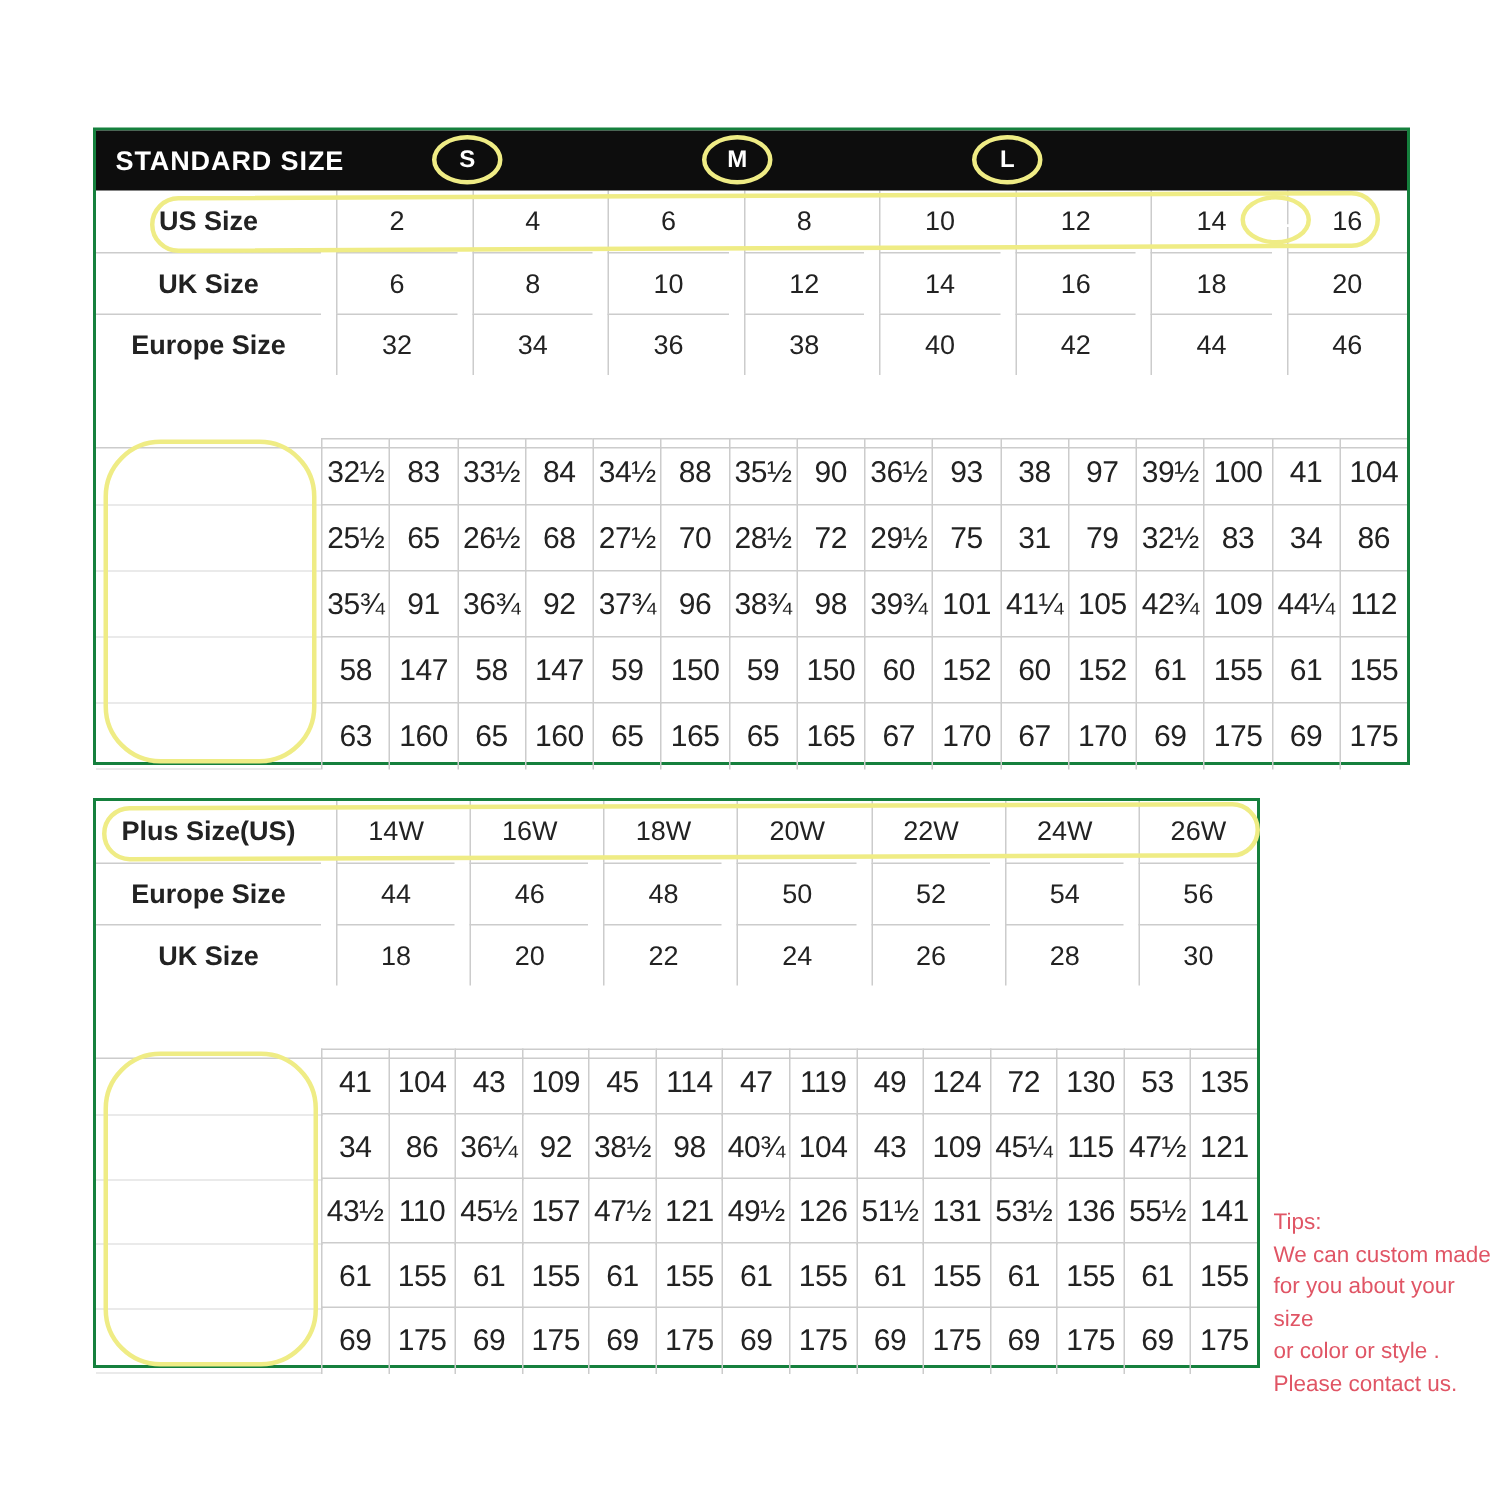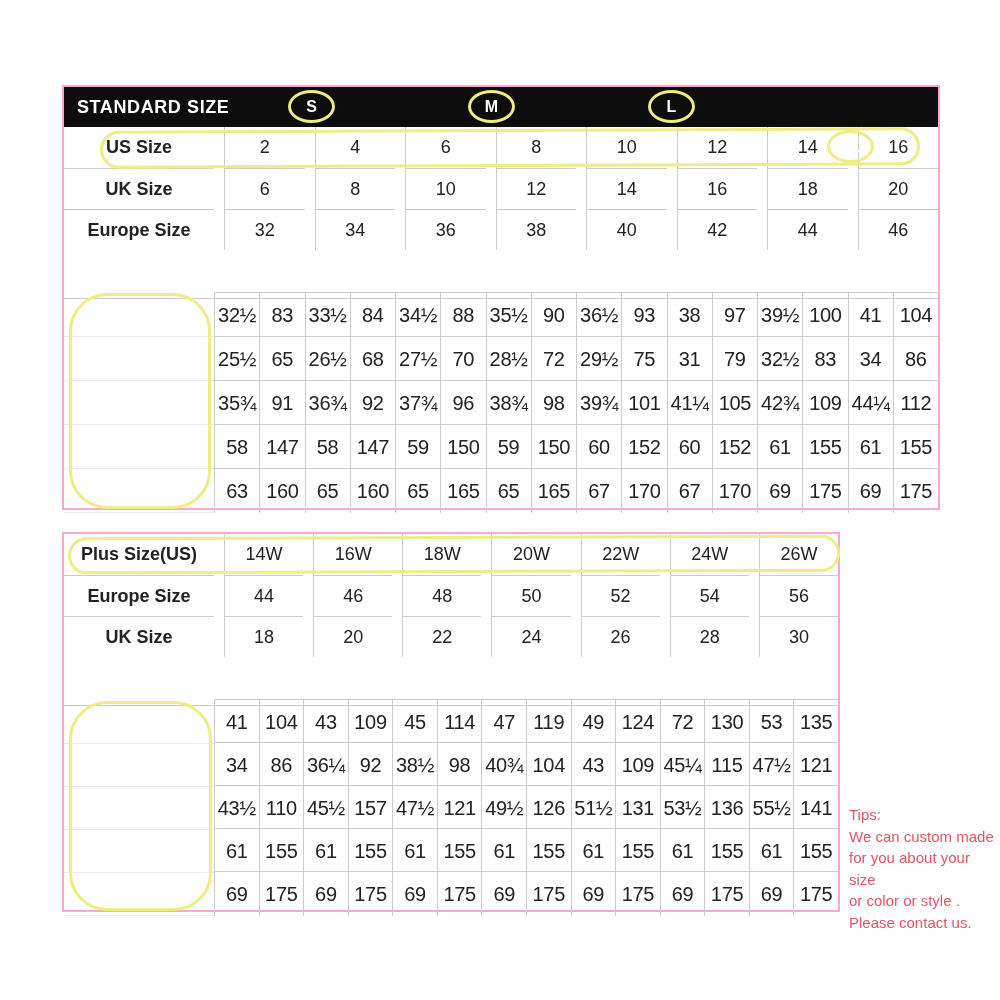--- a/index.html
+++ b/index.html
@@ -1,21 +1,21 @@
 <!DOCTYPE html>
 <html style="--yellow: #efec85; --header-bg: #0d0d0d; --label-bg: #d7d7d7; --tips-color: #e05565;"><head>
 <meta charset="utf-8">
 <style>
   * { margin:0; padding:0; box-sizing:border-box; }
   html,body { background:#fff; }
   .page {
     position:relative; width:1000px; height:1000px; background:#ffffff;
     font-family:"Liberation Sans", sans-serif; color:#222; overflow:hidden;
   }
-  .table { position:absolute; background:#fff; border:2px solid #f9a8d4; }
+  .table { position:absolute; background:#fff; border:2px solid #15803d; }
   .standard { left:62px; top:85px; width:878px; height:425px; }
   .plus { left:62px; top:532px; width:778px; height:380px; }
 
   .header-bar { position:relative; height:40px; background:var(--header-bg,#0d0d0d); display:flex; align-items:center; }
   .header-title { color:#fff; font-weight:bold; font-size:18px; padding-left:13px; letter-spacing:.6px; }
   .size-marker {
     position:absolute; top:3px; width:47px; height:33px;
     border:3px solid var(--yellow,#efec85); border-radius:50%;
     color:#fff; font-weight:bold; font-size:16px;
     display:flex; align-items:center; justify-content:center;

